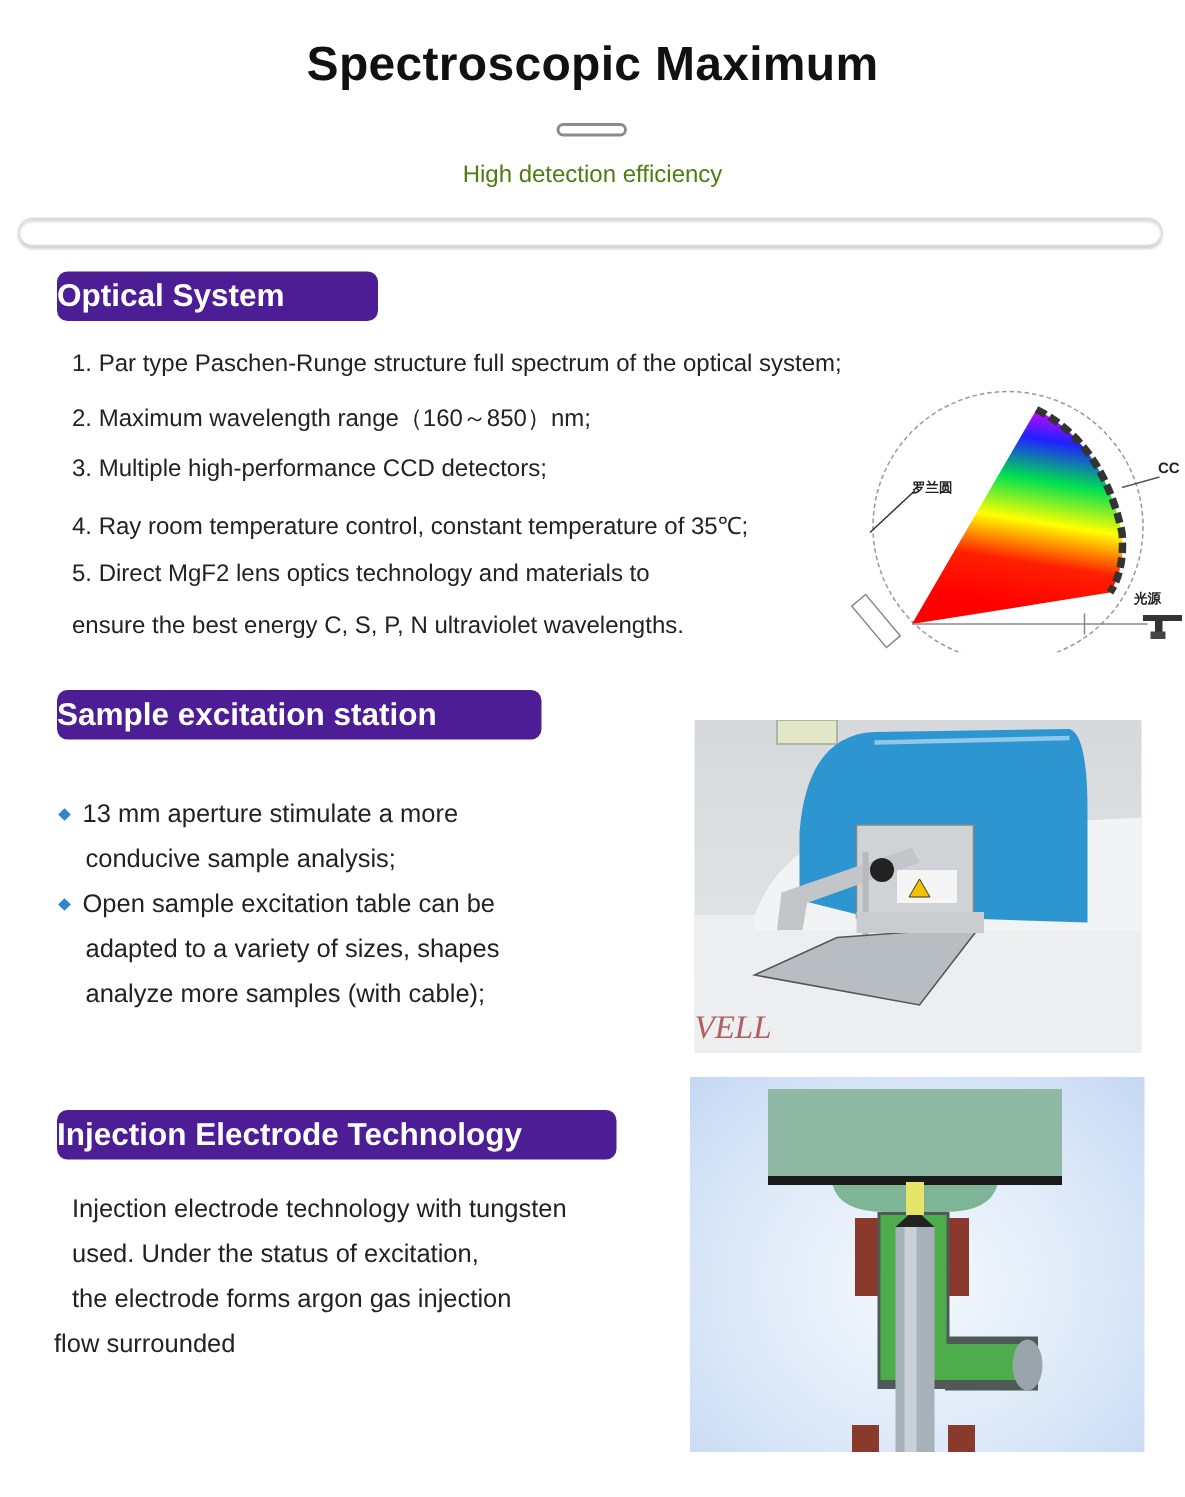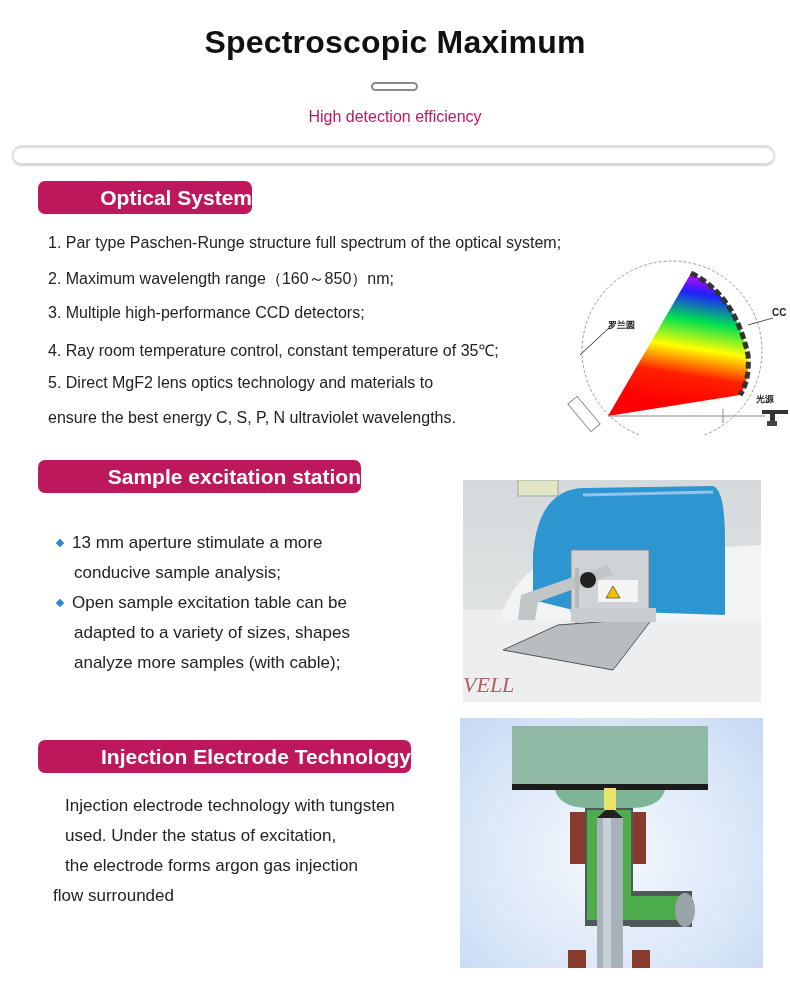--- a/index.html
+++ b/index.html
@@ -1,28 +1,28 @@
 <!DOCTYPE html>
 <html><head>
 <meta charset="utf-8">
 <style>
   html, body { margin: 0; padding: 0; background: #ffffff; }
   body { width: 790px; height: 998px; position: relative; overflow: hidden; font-family: "Liberation Sans", sans-serif; color: #222; }
   .abs { position: absolute; }
   .title { left: 0; width: 790px; top: 24px; text-align: center; font-size: 32px; font-weight: bold; color: #111; letter-spacing: 0.2px; }
   .title-pill { left: 371px; top: 82px; width: 47px; height: 9px; border: 2px solid #8a8a8a; border-radius: 6px; box-sizing: border-box; }
-  .subtitle { left: 0; width: 790px; top: 108px; text-align: center; font-size: 16px; color: #be185d; }
+  .subtitle { left: 0; width: 790px; top: 108px; text-align: center; font-size: 16px; color: #4d7c0f; }
   .divider-bar { left: 12px; top: 145px; width: 763px; height: 19px; border-radius: 10px; border: 1px solid #ddd; box-sizing: border-box;
     box-shadow: inset 0 2px 2px rgba(0,0,0,0.15), 0 2px 2px rgba(0,0,0,0.18); background: #fff; }
-  .tag { background: #be185d; color: #fff; border-radius: 7px; font-weight: bold; font-size: 21px; text-align: right; box-sizing: border-box; }
+  .tag { background: #4c1d95; color: #fff; border-radius: 7px; font-weight: bold; font-size: 21px; text-align: left; box-sizing: border-box; }
   .tag-optical { left: 38px; top: 181px; width: 214px; height: 33px; line-height: 33px; }
   .tag-sample { left: 38px; top: 460px; width: 323px; height: 33px; line-height: 33px; }
   .tag-inject { left: 38px; top: 740px; width: 373px; height: 33px; line-height: 33px; }
   .line { font-size: 16px; color: #222; white-space: nowrap; }
-  .bullet-line { font-size: 17px; color: #222; white-space: nowrap; margin-left: 17px; }
+  .bullet-line { font-size: 17px; color: #222; white-space: nowrap; }
   .diamond { display: inline-block; width: 6px; height: 6px; background: #2e86d0; transform: rotate(45deg); margin-right: 9px; position: relative; top: -2px; }
   .photo { overflow: hidden; }
 </style>
 </head>
 <body>
 
 <div class="abs title">Spectroscopic Maximum</div>
 <div class="abs title-pill"></div>
 <div class="abs subtitle">High detection efficiency</div>
 <div class="abs divider-bar"></div>

